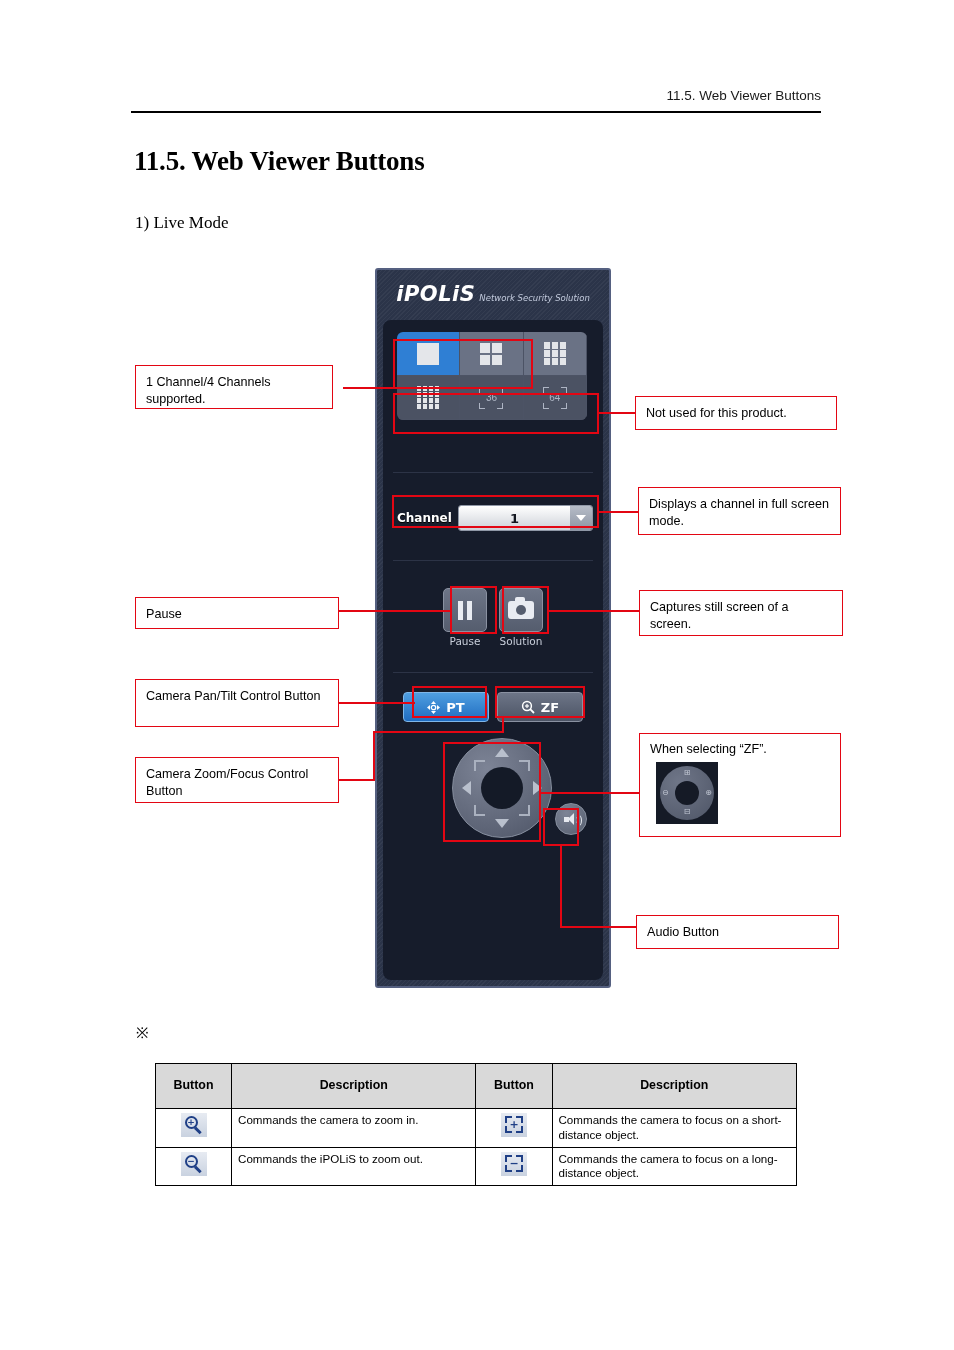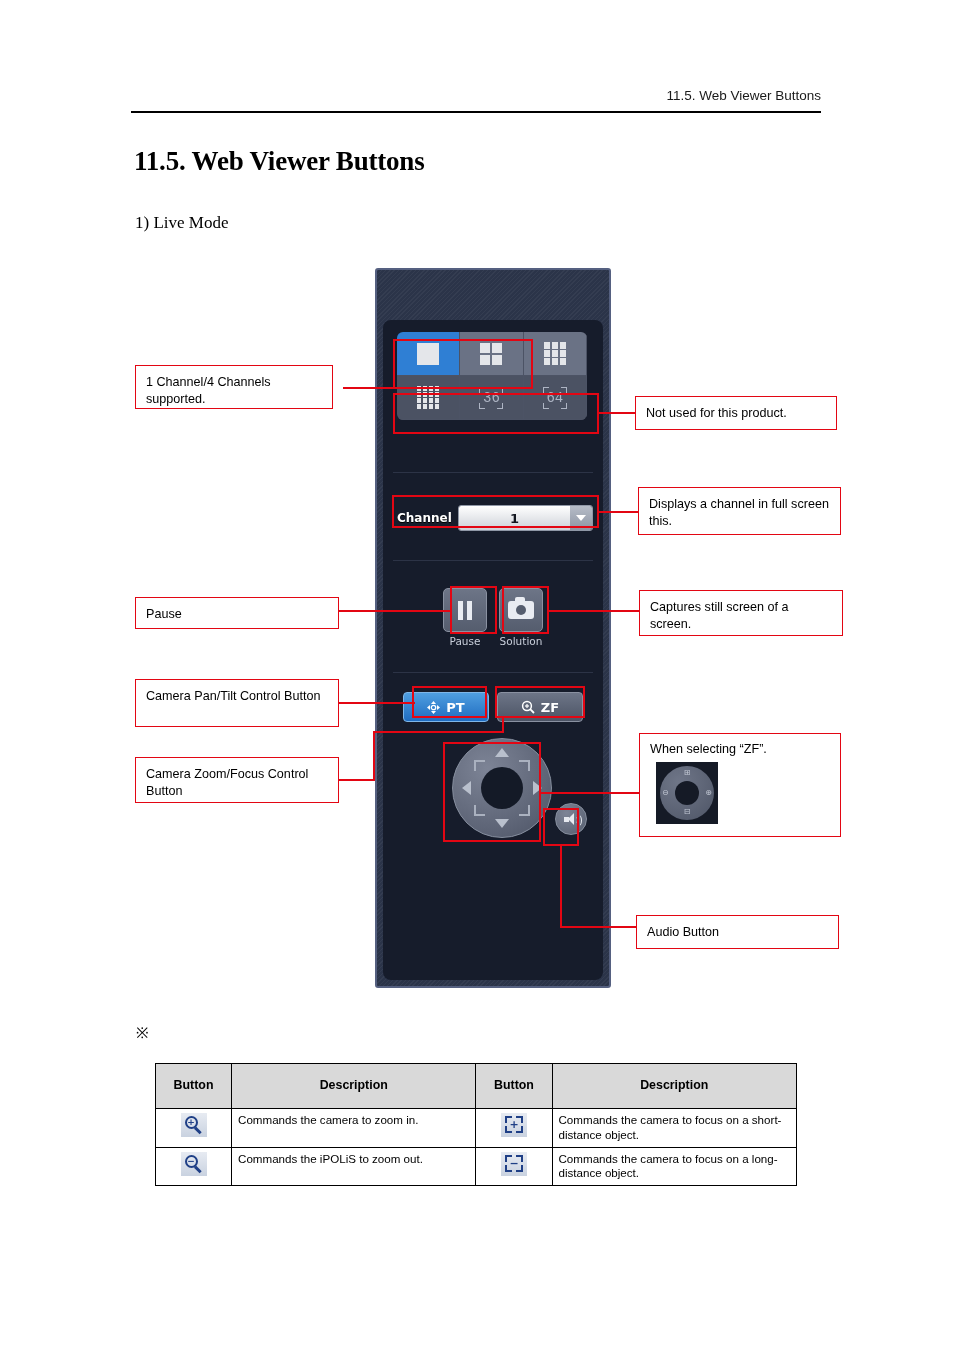--- a/index.html
+++ b/index.html
@@ -148,22 +148,22 @@
   .grid-4 .g-cell { width: 10px; height: 10px; }
   .grid-9 { grid-template-columns: repeat(3, 1fr); gap: 1.5px; }
   .grid-9 .g-cell { width: 6.5px; height: 6.5px; }
   .grid-16 { grid-template-columns: repeat(4, 1fr); gap: 1.5px; }
   .grid-16 .g-cell { width: 4.5px; height: 4.5px; }
 
   .num-ico {
     width: 24px; height: 22px;
     position: relative;
     display: flex; align-items: center; justify-content: center;
-    font-family: Liberation Mono, monospace;
-    font-size: 14px;
+    font-family: Liberation Sans, sans-serif;
+    font-size: 10px;
     color: #aeb5c4;
   }
   .num-ico .cnr {
     position: absolute;
     width: 5px; height: 5px;
     border-color: #aeb5c4;
     border-style: solid;
     border-width: 0;
   }
   .num-ico .tl { left:0; top:0; border-left-width:1.5px; border-top-width:1.5px; }
@@ -588,20 +588,23 @@
 <div class="conn" style="left:502px; top:716px; width:2px; height:17px;"></div>
 
 <div class="conn" style="left:539px; top:792px; width:100px; height:2px;"></div>
 
 <div class="conn" style="left:560px; top:844px; width:2px; height:84px;"></div>
 <div class="conn" style="left:560px; top:926px; width:76px; height:2px;"></div>
 
 <div id="viewer-panel">
   <div id="viewer-texture"></div>
 
+  <div id="viewer-logo">
+    <span id="logo-main">iPOLiS</span><span id="logo-sub">Network Security Solution</span>
+  </div>
 
   <div id="viewer-body">
 
     <div id="layout-block">
       <div class="layout-btn active">
         <span class="grid-ico grid-1">
             <i class="g-cell"></i>
           </span>
       </div>
       <div class="layout-btn">
@@ -751,21 +754,21 @@
 <div class="hl" style="left:502px; top:586px; width:47px; height:48px;"></div>
 <div class="hl" style="left:412px; top:686px; width:75px; height:32px;"></div>
 <div class="hl" style="left:495px; top:686px; width:90px; height:32px;"></div>
 <div class="hl" style="left:443px; top:742px; width:98px; height:100px;"></div>
 <div class="hl" style="left:543px; top:808px; width:36px; height:38px;"></div>
 
 <div class="callout" style="left:135px; top:365px; width:198px; height:44px;">1 Channel/4 Channels supported.</div>
 
 <div class="callout" style="left:635px; top:396px; width:202px; height:34px;">Not used for this product.</div>
 
-<div class="callout" style="left:638px; top:487px; width:203px; height:48px;">Displays a channel in full screen this.</div>
+<div class="callout" style="left:638px; top:487px; width:203px; height:48px;">Displays a channel in full screen mode.</div>
 
 <div class="callout" style="left:135px; top:597px; width:204px; height:32px;">Pause</div>
 
 <div class="callout" style="left:639px; top:590px; width:204px; height:46px;">Captures still screen of a screen.</div>
 
 <div class="callout" style="left:135px; top:679px; width:204px; height:48px;">Camera Pan/Tilt Control Button</div>
 
 <div class="callout" style="left:135px; top:757px; width:204px; height:46px;">Camera Zoom/Focus Control Button</div>
 
 <div class="callout" style="left:639px; top:733px; width:202px; height:104px; padding:7px 10px;">

